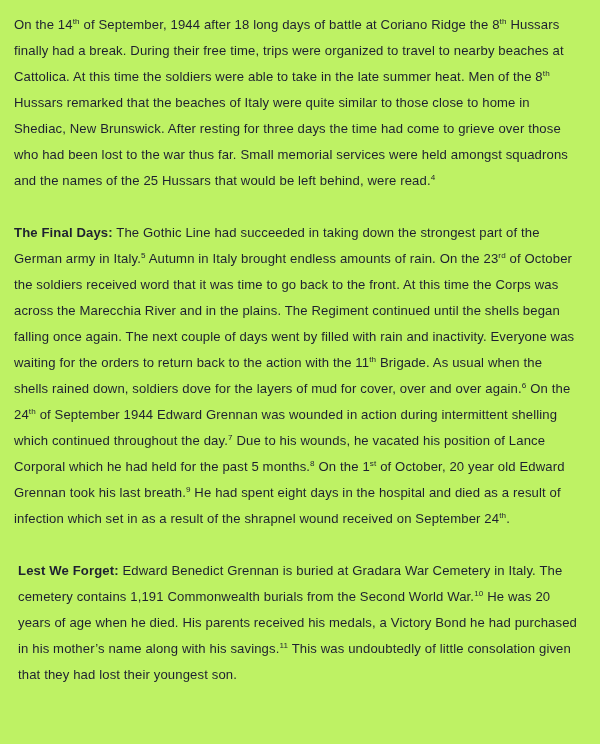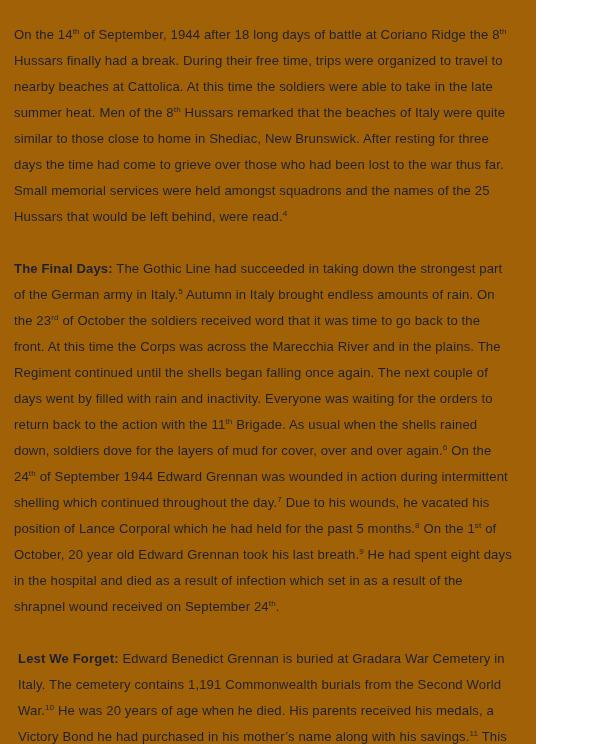--- a/index.html
+++ b/index.html
@@ -8,25 +8,25 @@
     background: #ffffff;
   }
   body {
     width: 600px;
     height: 744px;
     overflow: hidden;
     font-family: "Liberation Sans", sans-serif;
     color: #1e2030;
   }
   .page {
-    width: 536px;
+    width: 600px;
     height: 744px;
     box-sizing: border-box;
-    padding: 22px 22px 0 14px;
-    background: #a16207;
+    padding: 12px 22px 0 14px;
+    background: #bef264;
   }
   p.body-par {
     font-size: 13.1px;
     line-height: 26px;
     margin: 0 0 0 0;
     text-align: left;
     color: #1e2030;
     letter-spacing: 0.01em;
   }
   .gap-par {

